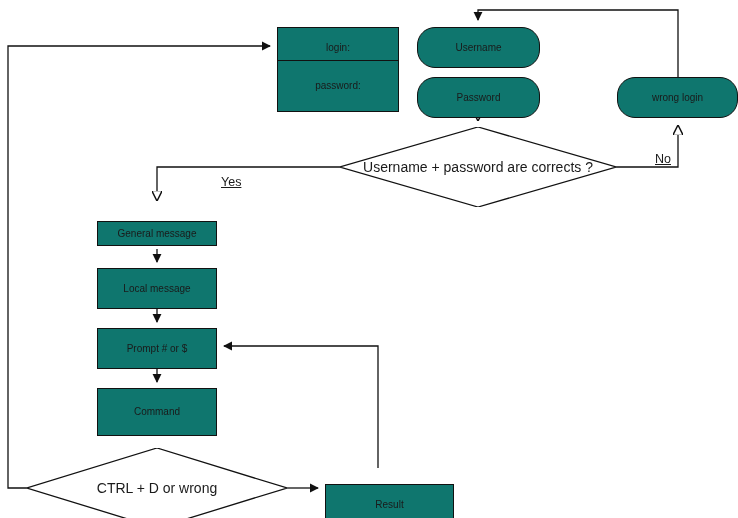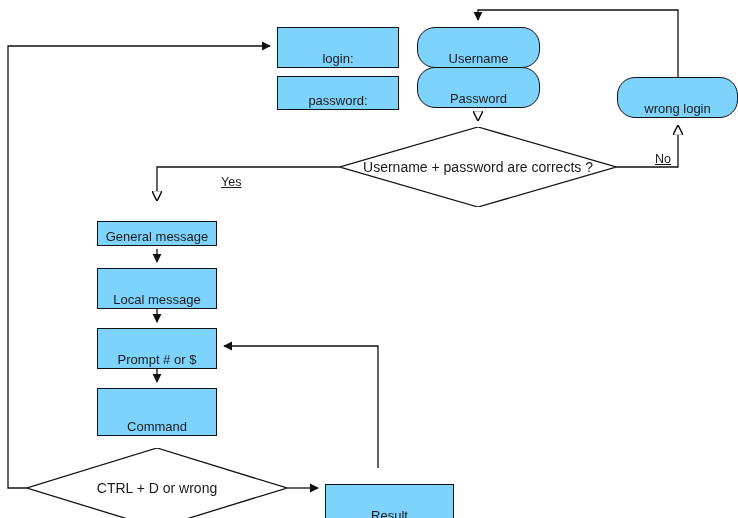--- a/index.html
+++ b/index.html
@@ -21,27 +21,27 @@
     position: absolute;
     left: 0;
     top: 0;
     width: 738px;
     height: 518px;
   }
   .node {
     position: absolute;
     box-sizing: border-box;
     display: flex;
-    align-items: flex-end;
+    align-items: center;
     justify-content: center;
     text-align: center;
     color: #1a1a1a;
-    font-size: 13px;
+    font-size: 10px;
     line-height: 1.2;
-    background: #7dd3fc;
+    background: #0f766e;
     z-index: 2;
   }
   .rect {
     border: 1.3px solid #111111;
   }
   .rounded {
     border: 1.3px solid #111111;
     border-radius: 18px;
   }
   .diamond-wrap {
@@ -109,29 +109,29 @@
       <path d="M 378 468 L 378 346 L 224 346" marker-end="url(#arrowFilled)"></path>
 
       <path d="M 287 488 L 318 488" marker-end="url(#arrowFilled)"></path>
     </g>
   </svg>
 
   <div class="node rect" style="left:277px; top:27px; width:122px; height:41px;">
     <span>login:</span>
   </div>
 
-  <div class="node rect" style="left:277px; top:76px; width:122px; height:34px;">
+  <div class="node rect" style="left:277px; top:60px; width:122px; height:52px;">
     <span>password:</span>
   </div>
 
   <div class="node rounded" style="left:417px; top:27px; width:123px; height:41px;">
     <span>Username</span>
   </div>
 
-  <div class="node rounded" style="left:417px; top:67px; width:123px; height:41px;">
+  <div class="node rounded" style="left:417px; top:77px; width:123px; height:41px;">
     <span>Password</span>
   </div>
 
   <div class="node rounded" style="left:617px; top:77px; width:121px; height:41px;">
     <span>wrong login</span>
   </div>
 
   <div class="node rect" style="left:97px; top:221px; width:120px; height:25px;">
     <span>General message</span>
   </div>

